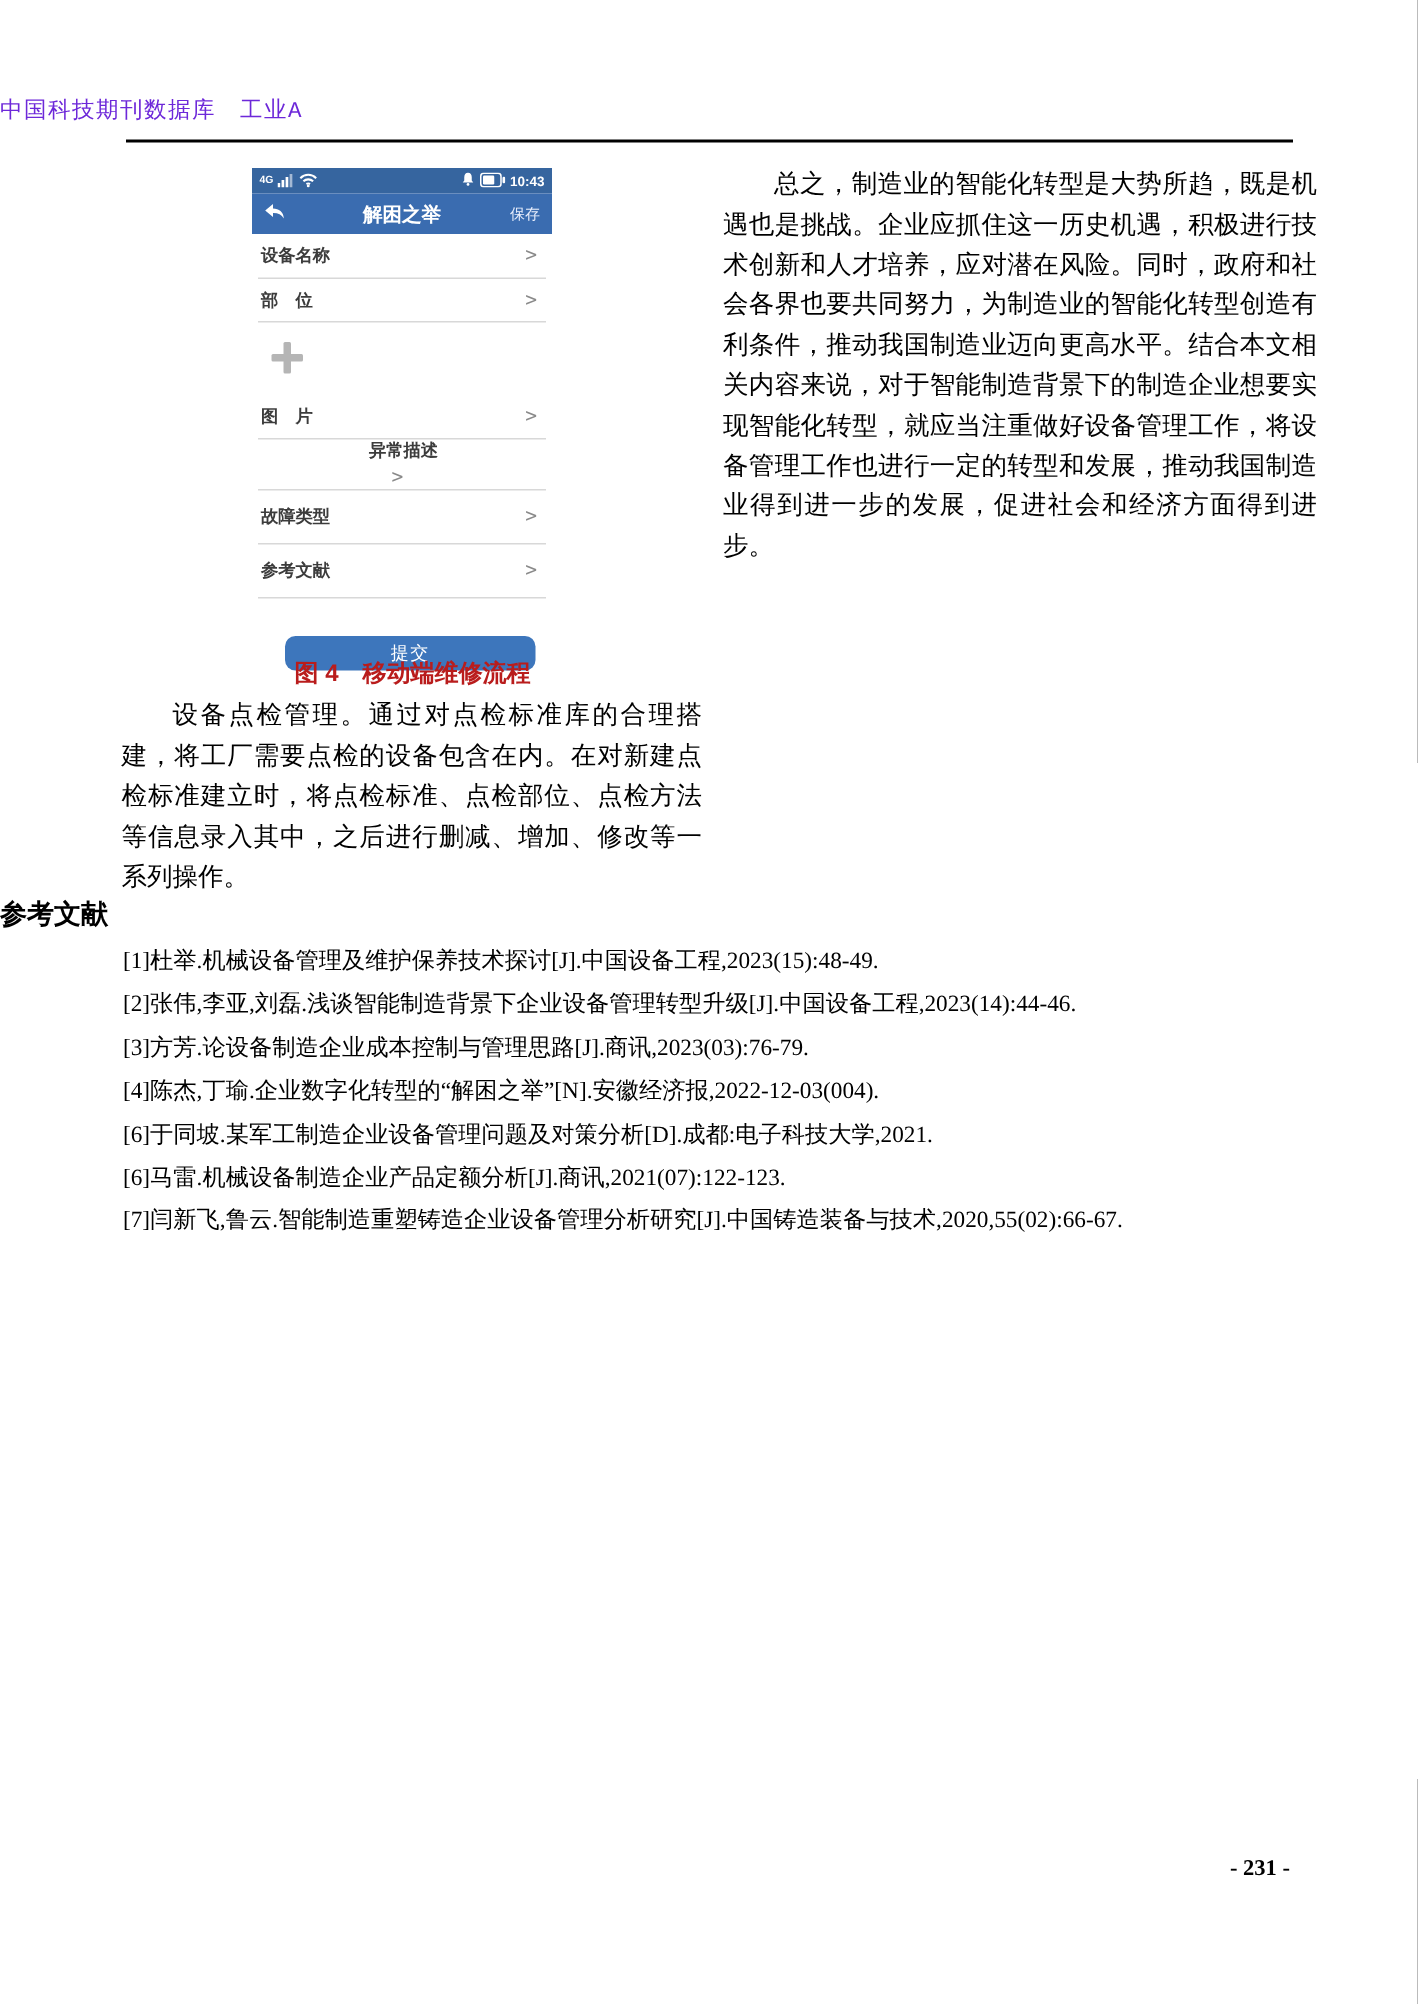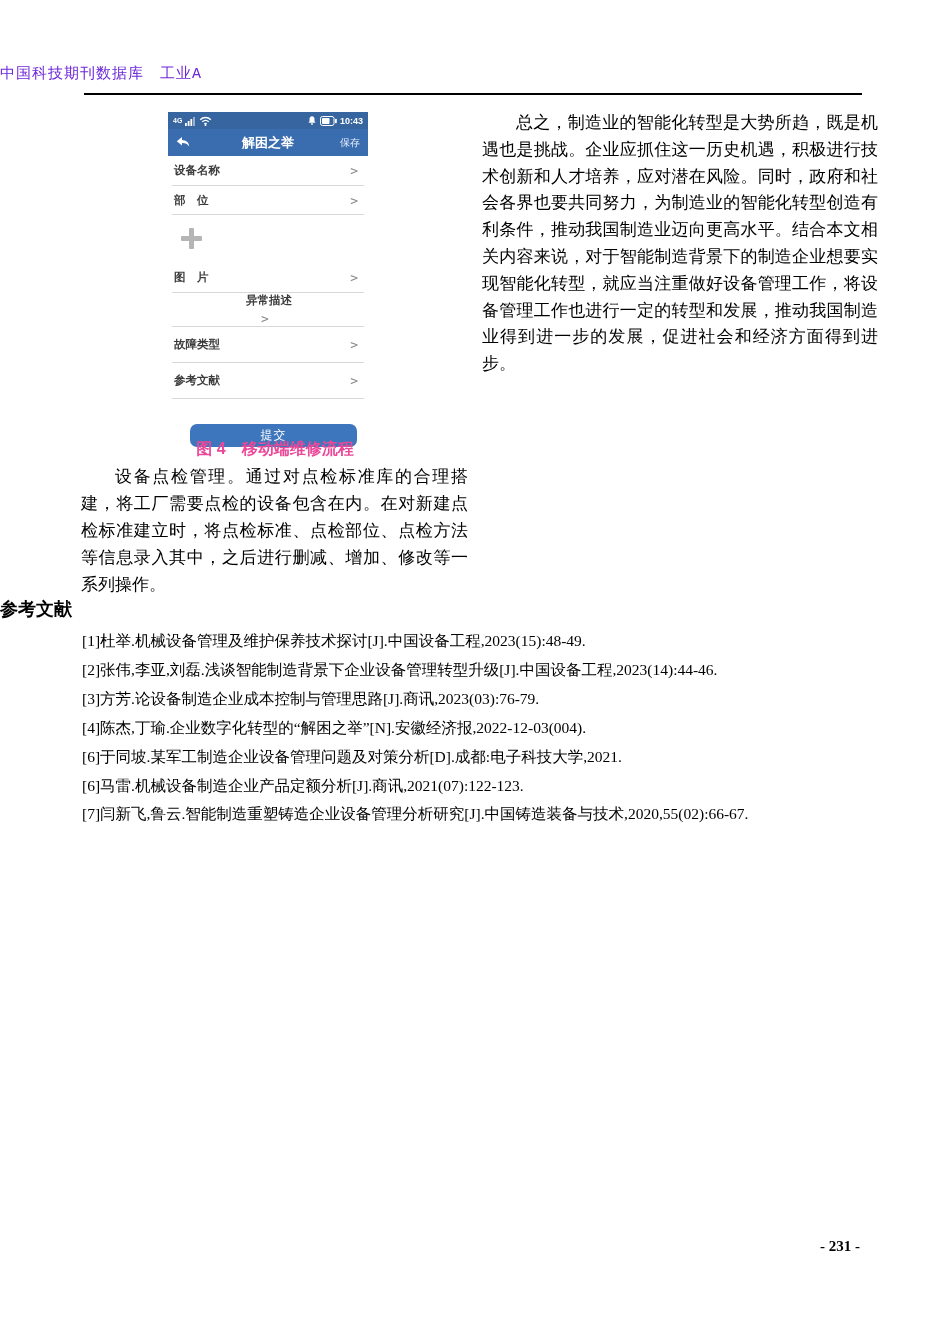--- a/index.html
+++ b/index.html
@@ -74,21 +74,21 @@
   .plus::after{left:0;top:8px;width:21px;height:5px;}
   .submit-btn{
     margin:25px 11px 0 22px;height:23px;border-radius:7px;
     background:#3d76bc;color:#fff;font-size:12px;
     display:flex;align-items:center;justify-content:center;
     letter-spacing:1px;
   }
   .fig-caption{
     position:absolute;top:439px;left:82px;width:386px;
     text-align:center;font-size:16px;font-weight:bold;
-    font-family:"Liberation Sans","DejaVu Sans",sans-serif;color:#ec4899;
+    font-family:"Liberation Sans","DejaVu Sans",sans-serif;color:#b91c1c;
   }
   
   .col-left{
     position:absolute;left:81px;top:463px;width:387px;
     font-size:17px;line-height:27px;text-align:justify;
   }
   .col-right{
     position:absolute;left:482px;top:110px;width:396px;
     font-size:17px;line-height:26.8px;text-align:justify;
   }

